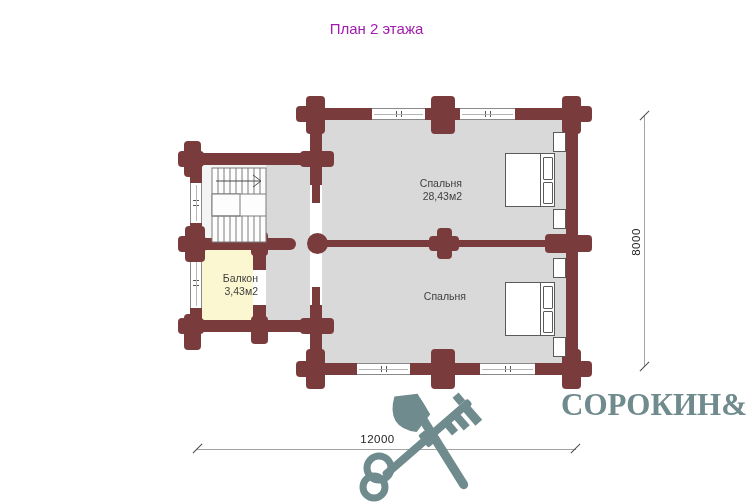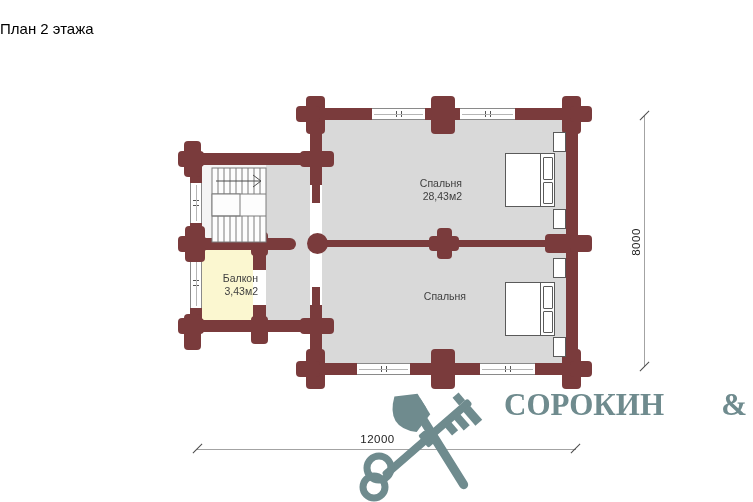--- a/index.html
+++ b/index.html
@@ -2,43 +2,43 @@
 <html><head>
 <meta charset="utf-8">
 <style>
   html,body { margin:0; padding:0; background:#fff; }
   .canvas {
     position:relative; width:753px; height:502px; background:#ffffff;
     overflow:hidden; font-family:"Liberation Sans", sans-serif;
   }
   .abs { position:absolute; }
   .title {
-    position:absolute; left:0; top:20px; width:753px; text-align:left;
-    font-size:15px; color:#000000;
+    position:absolute; left:0; top:20px; width:753px; text-align:center;
+    font-size:15px; color:#a21caf;
   }
   .floor { position:absolute; }
   .wall  { position:absolute; background:#7a3b3c; }
   .log   { position:absolute; background:#7a3b3c; border-radius:4px; }
   .door  { position:absolute; background:#ffffff; }
   .post  { position:absolute; background:#7a3b3c; border-radius:50%; }
   .win-h { position:absolute; background:#fff; border-top:1px solid #8a8a8a; border-bottom:1px solid #8a8a8a; box-sizing:border-box; }
   .win-h::after { content:""; position:absolute; left:2px; right:2px; top:50%; border-top:1px solid #b5b5b5; }
   .win-h::before { content:""; position:absolute; left:50%; top:2px; bottom:2px; width:4px; margin-left:-3px; border-left:1px solid #555; border-right:1px solid #555; }
   .win-v { position:absolute; background:#fff; border-left:1px solid #8a8a8a; border-right:1px solid #8a8a8a; box-sizing:border-box; }
   .win-v::after { content:""; position:absolute; top:2px; bottom:2px; left:50%; border-left:1px solid #b5b5b5; }
   .win-v::before { content:""; position:absolute; top:50%; left:2px; right:2px; height:4px; margin-top:-3px; border-top:1px solid #555; border-bottom:1px solid #555; }
   .room-label { position:absolute; text-align:right; font-size:10.5px; line-height:13px; color:#3f3f3f; }
   .furn { position:absolute; background:#fff; border:1px solid #5a5a5a; box-sizing:border-box; }
   .bed::after { content:""; position:absolute; top:0; bottom:0; right:13px; border-left:1px solid #5a5a5a; }
   .pillow { position:absolute; background:#fff; border:1px solid #5a5a5a; box-sizing:border-box; border-radius:1px; }
   .dimline { position:absolute; background:#a3a3a3; }
   .tick { position:absolute; width:13px; height:1px; background:#4a4a4a; transform:rotate(-45deg); }
   .dimtext { position:absolute; font-size:11.5px; color:#222; letter-spacing:0.5px; }
   .logo-text { position:absolute; left:504px; top:388px; width:243px; color:#6f8b8e; font-family:"Liberation Serif", serif; }
-  .logo-line1 { display:flex; justify-content:space-between; font-weight:bold; font-size:31px; line-height:33px; }
+  .logo-line1 { display:flex; justify-content:flex-end; font-weight:bold; font-size:31px; line-height:33px; }
   .logo-line2 { font-weight:bold; font-size:31px; line-height:34px; letter-spacing:4.5px; white-space:nowrap; }
   .logo-line3 { font-size:24px; line-height:28px; letter-spacing:5px; margin-top:1px; white-space:nowrap; }
 </style>
 </head>
 <body>
 
 <div class="canvas">
 
   <div class="title">План 2 этажа</div>
 

